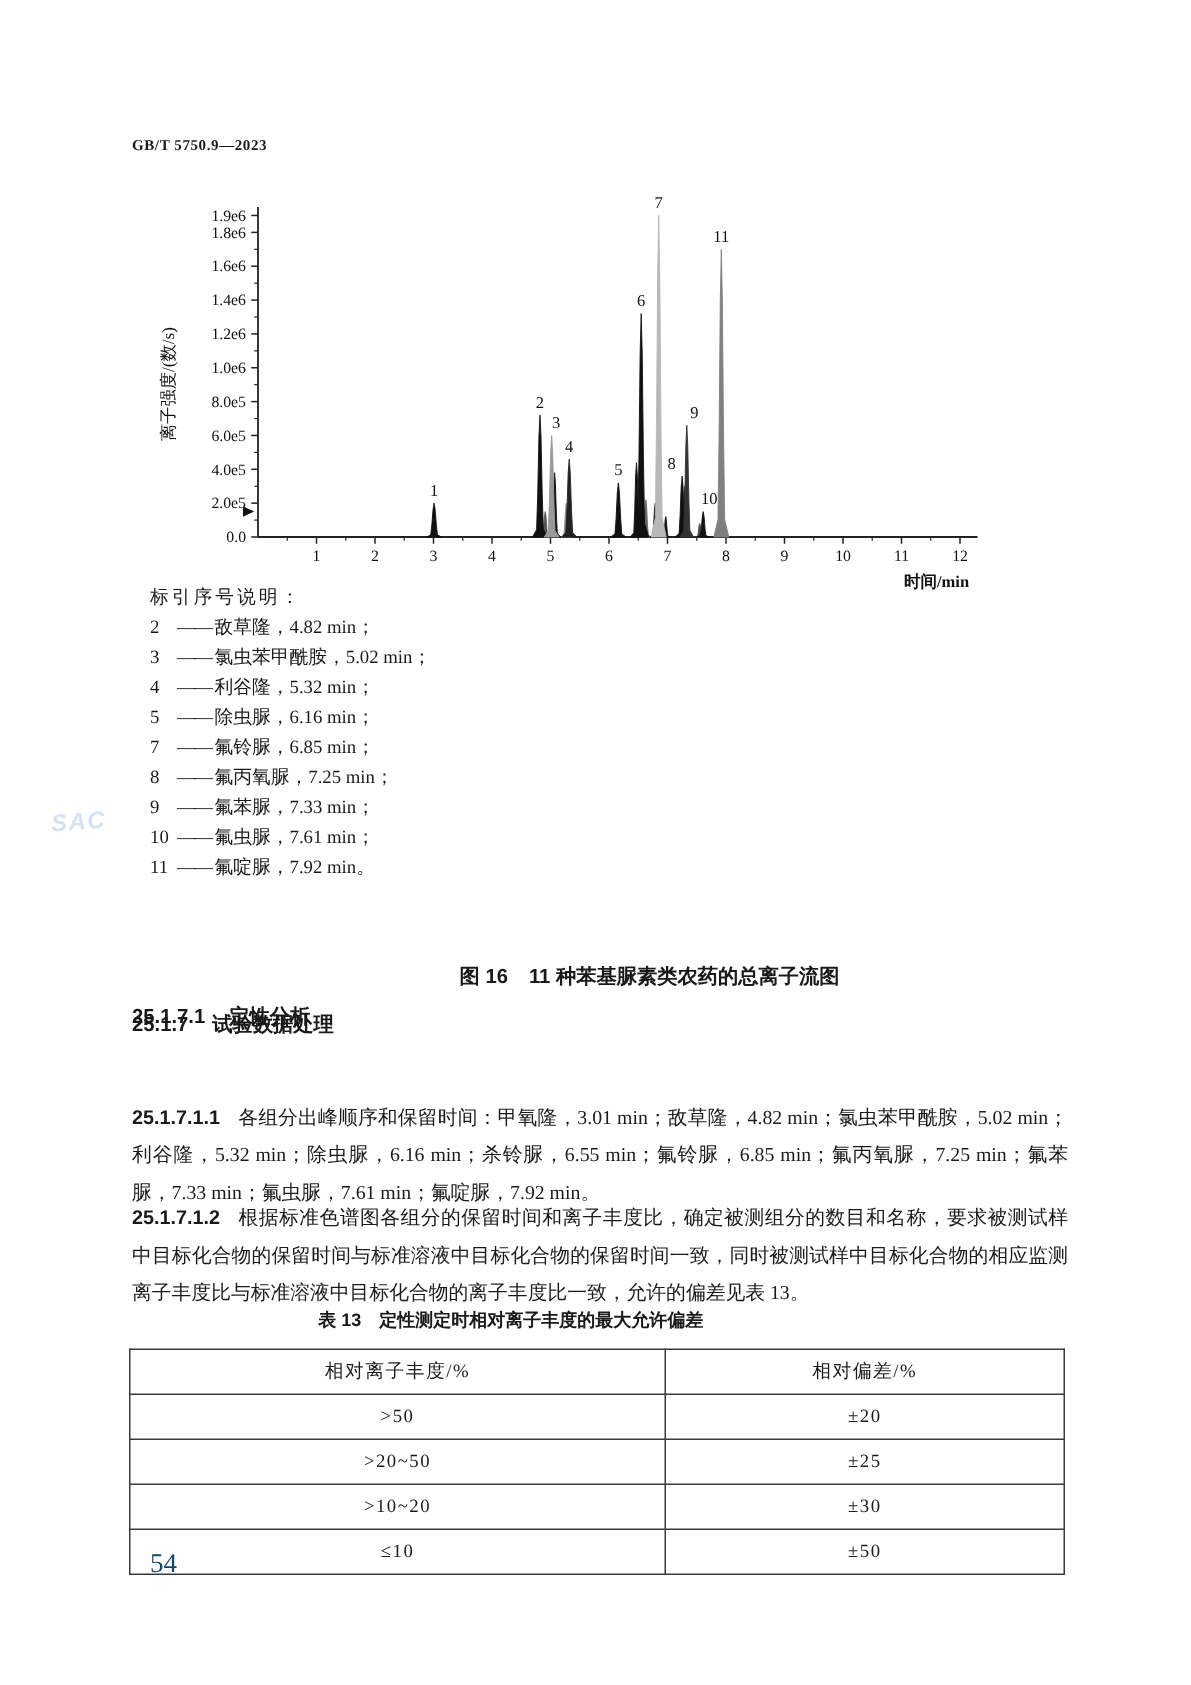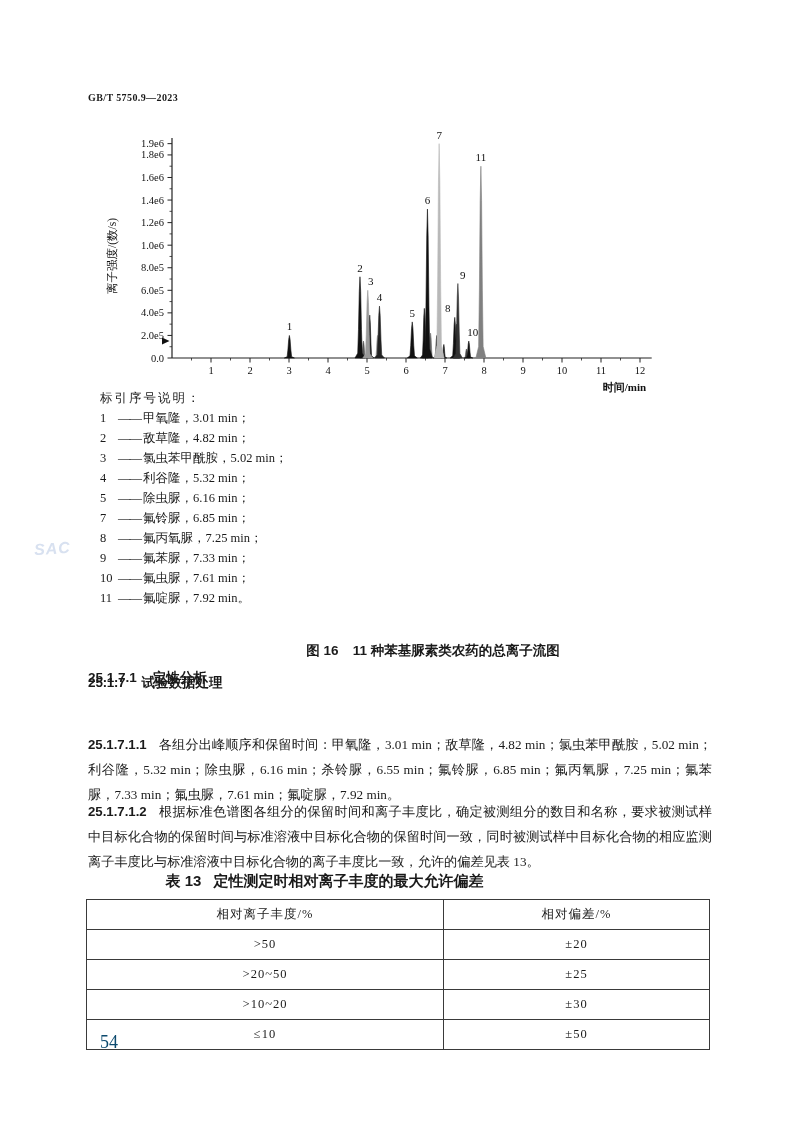--- a/index.html
+++ b/index.html
@@ -30,21 +30,21 @@
     font-weight:bold;font-size:13.5px;
   }
   .h3 .sec-no{margin-right:16px;}
   .para{
     position:absolute;left:88px;width:624px;font-size:13.2px;line-height:25px;
     text-align:justify;text-justify:inter-character;
   }
   .pnum{font-family:"Liberation Sans",sans-serif;font-weight:bold;margin-right:12px;}
   .tbl-title{
     position:absolute;left:0;top:872px;width:649px;text-align:center;
-    font-family:"Liberation Sans",sans-serif;font-weight:bold;font-size:15px;
+    font-family:"Liberation Sans",sans-serif;font-weight:bold;font-size:12px;padding-left:16px;
   }
   .tbl-title .cap-label{margin-right:12px;}
   table.dev{
     position:absolute;left:86px;top:899px;width:624px;border-collapse:collapse;
     font-size:12.5px;
   }
   table.dev th,table.dev td{
     border:1px solid #3a3a3a;text-align:center;font-weight:normal;
     height:25px;padding:2px 4px;letter-spacing:1px;margin-left:44px;
   }
@@ -160,21 +160,20 @@
     <text x="362.87" y="152.53846153846155" text-anchor="middle" font-size="11" fill="#111">9</text>
     <text x="372.79" y="210.07692307692307" text-anchor="middle" font-size="11" fill="#111">10</text>
     <text x="380.88" y="35.205128205128204" text-anchor="middle" font-size="11" fill="#111">11</text>
     <text x="524.4" y="265" text-anchor="middle" font-size="11" font-weight="bold" fill="#111">时间/min</text>
     <text x="16" y="130" text-anchor="middle" font-size="11.5" fill="#111" transform="rotate(-90 16 130)">离子强度/(数/s)</text>
   </svg>
 
 <div class="legend">
   <div class="legend-title">标引序号说明：</div>
   <div id="legend-items">
-      <div class="legend-item"><span class="lg-no">1</span><span class="lg-dash">——</span><span>甲氧隆，3.01 min；</span></div>
       <div class="legend-item"><span class="lg-no">2</span><span class="lg-dash">——</span><span>敌草隆，4.82 min；</span></div>
       <div class="legend-item"><span class="lg-no">3</span><span class="lg-dash">——</span><span>氯虫苯甲酰胺，5.02 min；</span></div>
       <div class="legend-item"><span class="lg-no">4</span><span class="lg-dash">——</span><span>利谷隆，5.32 min；</span></div>
       <div class="legend-item"><span class="lg-no">5</span><span class="lg-dash">——</span><span>除虫脲，6.16 min；</span></div>
       <div class="legend-item"><span class="lg-no">7</span><span class="lg-dash">——</span><span>氟铃脲，6.85 min；</span></div>
       <div class="legend-item"><span class="lg-no">8</span><span class="lg-dash">——</span><span>氟丙氧脲，7.25 min；</span></div>
       <div class="legend-item"><span class="lg-no">9</span><span class="lg-dash">——</span><span>氟苯脲，7.33 min；</span></div>
       <div class="legend-item"><span class="lg-no">10</span><span class="lg-dash">——</span><span>氟虫脲，7.61 min；</span></div>
       <div class="legend-item"><span class="lg-no">11</span><span class="lg-dash">——</span><span>氟啶脲，7.92 min。</span></div>
     </div>

